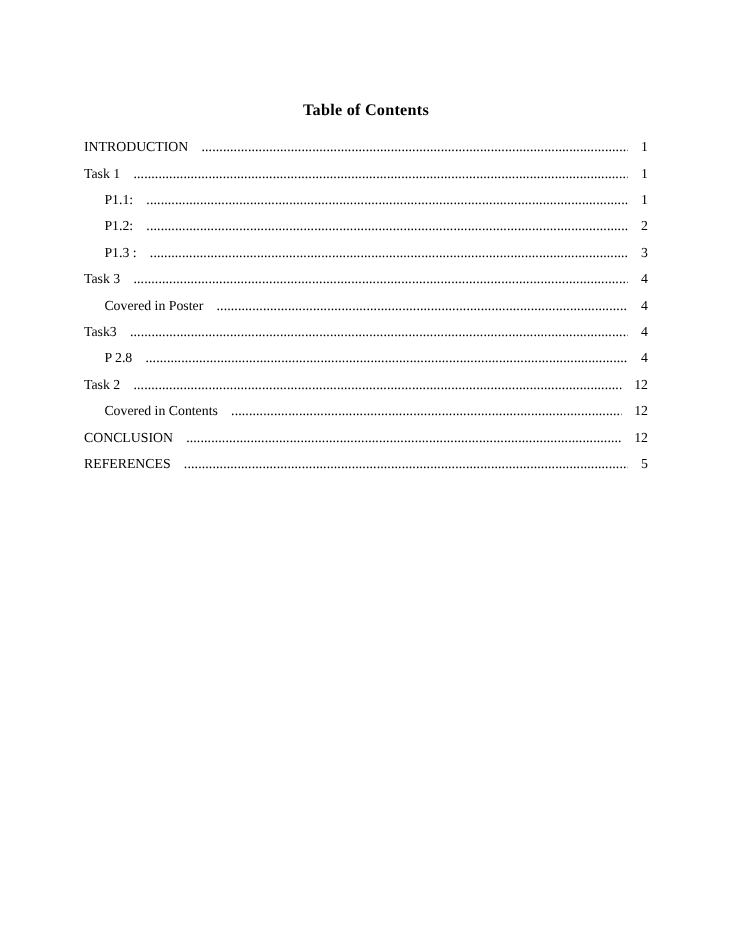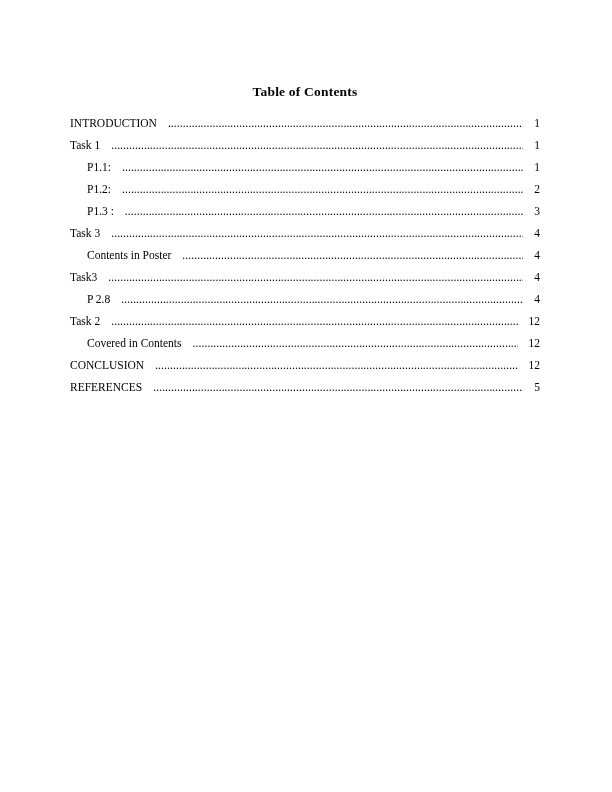--- a/index.html
+++ b/index.html
@@ -101,21 +101,21 @@
         <span class="label">P1.3 :</span>
         <span class="leader">...........................................................................................................................................................................................................................</span>
         <span class="pageno">3</span>
       </div>
       <div class="toc-entry lvl-0">
         <span class="label">Task 3</span>
         <span class="leader">...........................................................................................................................................................................................................................</span>
         <span class="pageno">4</span>
       </div>
       <div class="toc-entry lvl-1">
-        <span class="label">Contents in Poster</span>
+        <span class="label">Covered in Poster</span>
         <span class="leader">...........................................................................................................................................................................................................................</span>
         <span class="pageno">4</span>
       </div>
       <div class="toc-entry lvl-0">
         <span class="label">Task3</span>
         <span class="leader">...........................................................................................................................................................................................................................</span>
         <span class="pageno">4</span>
       </div>
       <div class="toc-entry lvl-1">
         <span class="label">P 2.8</span>

